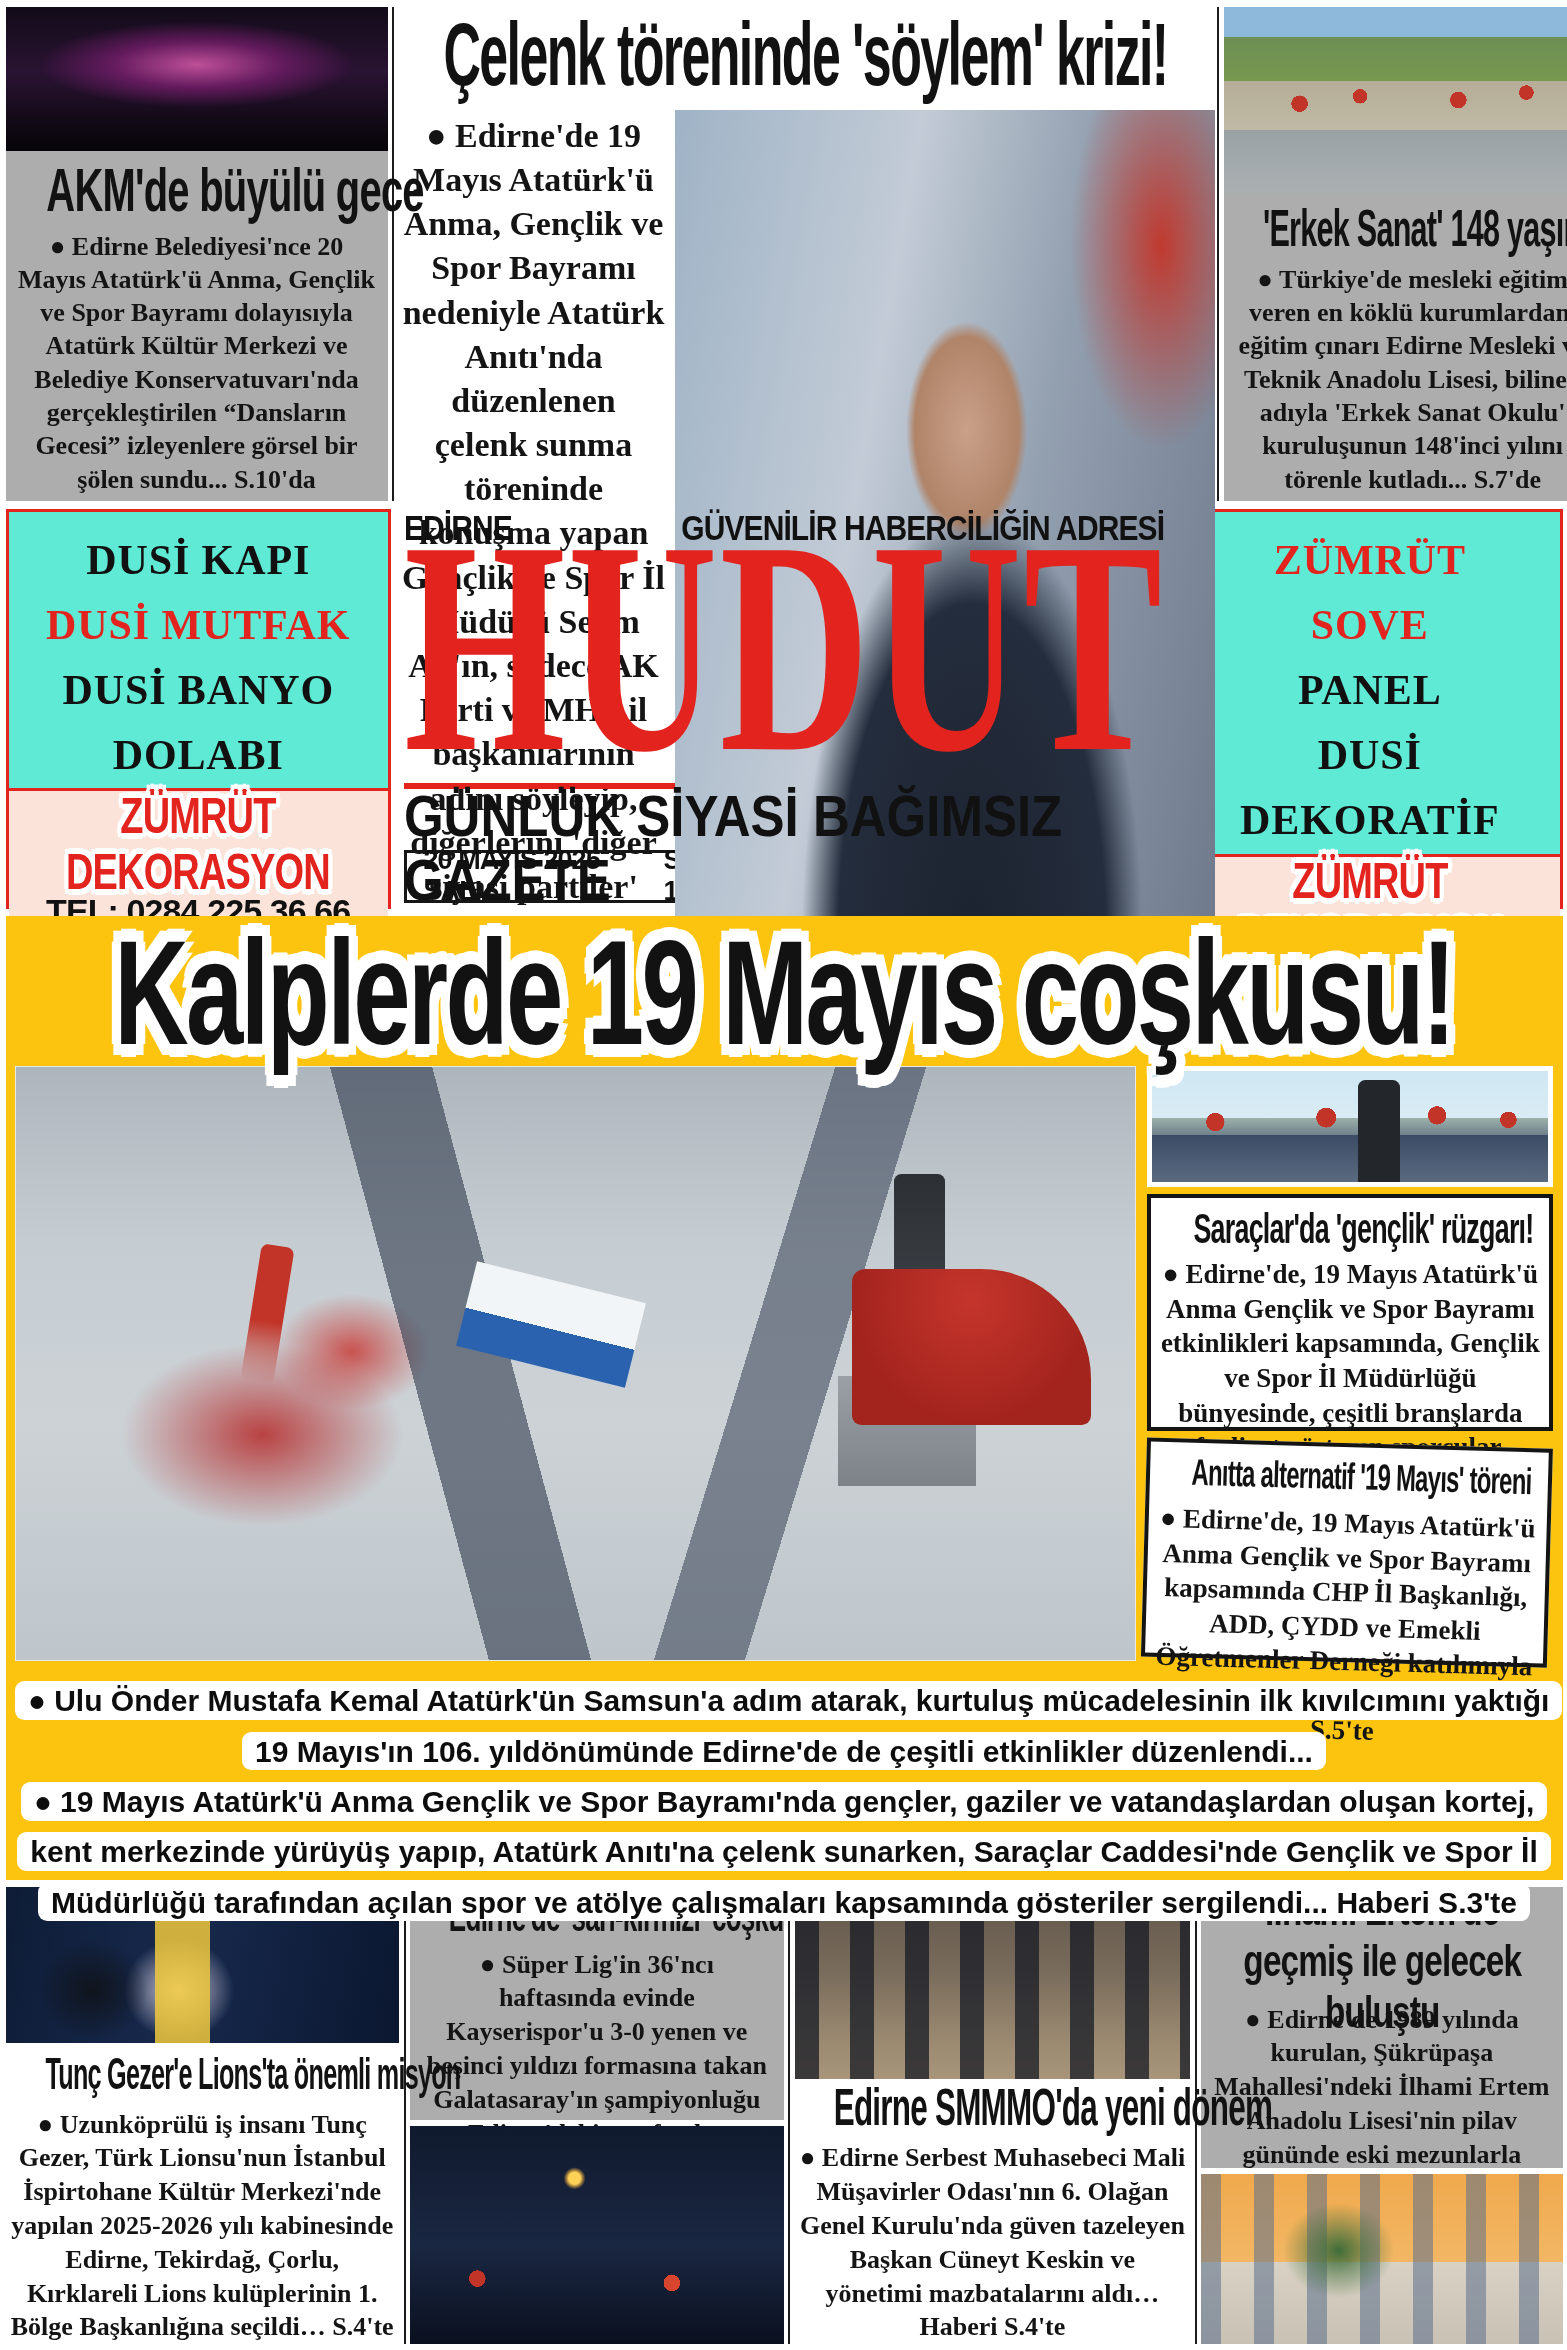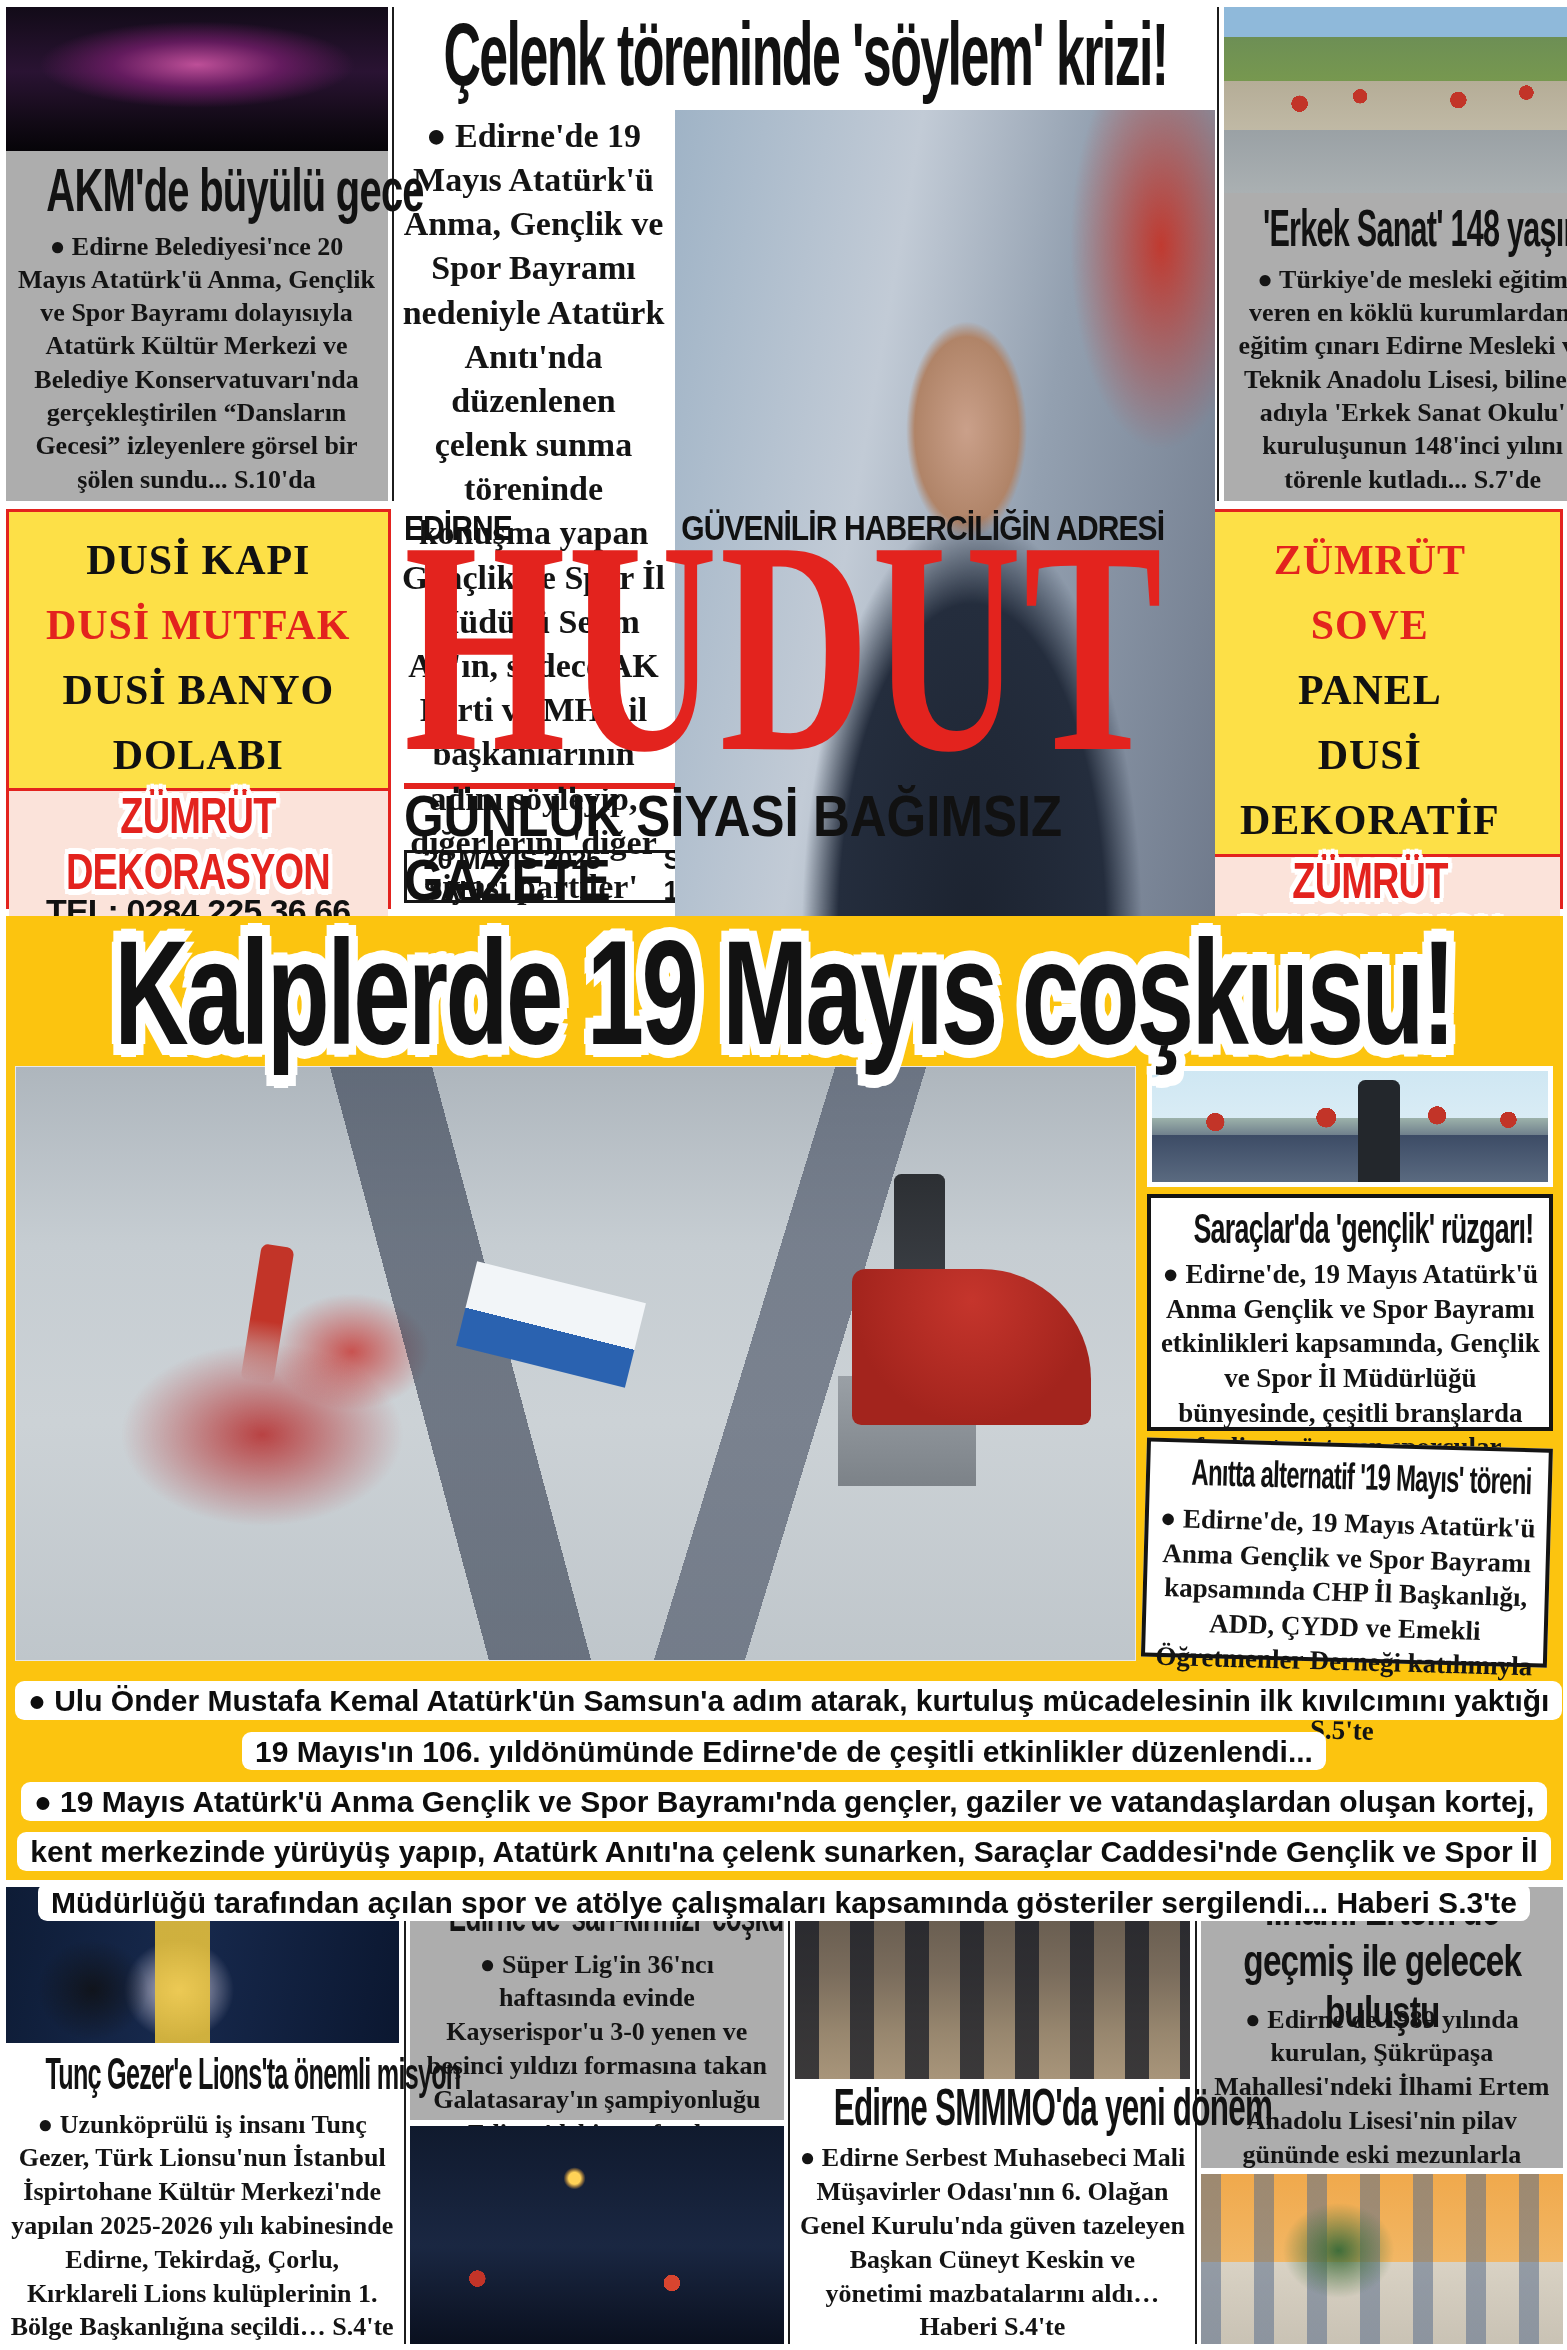--- a/index.html
+++ b/index.html
@@ -58,21 +58,21 @@
   }
   .ph-crowd { height:246px;
     background:
       radial-gradient(circle 8.3px at 20% 52%, #c23428 98%, transparent), radial-gradient(circle 7.3px at 36% 48%, #c23428 98%, transparent),
       radial-gradient(circle 8.3px at 62% 50%, #c23428 98%, transparent), radial-gradient(circle 7.3px at 80% 46%, #c23428 98%, transparent),
       linear-gradient(180deg,#8fb9da 0%, #8fb9da 16%, #6d8f55 16%, #77984f 40%, #b5ad97 40%, #c0b9a5 66%, #9aa1a5 66%, #aab0b2 100%);
   }
   
   .mast-row { display:flex; height:400px; margin-top:7.3px; }
   .adbox {
-    width:418px; border:3.7px solid #e3231e; background:#fde047;
+    width:418px; border:3.7px solid #e3231e; background:#5eead4;
     display:flex; flex-direction:column; justify-content:space-between;
   }
   .ad-lines { padding:16.5px 5.5px 0 5.5px; text-align:center; font-weight:bold; font-size:42px; letter-spacing:0.9px; line-height:1.55; }
   .ad-line-red { color:#e3231e; }
   .ad-strip { border-top:3.7px solid #e3231e; background:#fbe3da; text-align:center; padding:7.3px 1.8px 5.5px 1.8px; }
   .ad-brand {
     display:inline-block; font-family:"Liberation Sans",sans-serif; font-weight:bold;
     font-size:40px; letter-spacing:-0.9px; color:#e3231e; transform:scale(.95,1.25);
     text-shadow:-3.7px -3.7px 0 #fff, 3.7px -3.7px 0 #fff, -3.7px 3.7px 0 #fff, 3.7px 3.7px 0 #fff, 0 -4.6px 0 #fff, 0 4.6px 0 #fff, -4.6px 0 0 #fff, 4.6px 0 0 #fff;
   }

